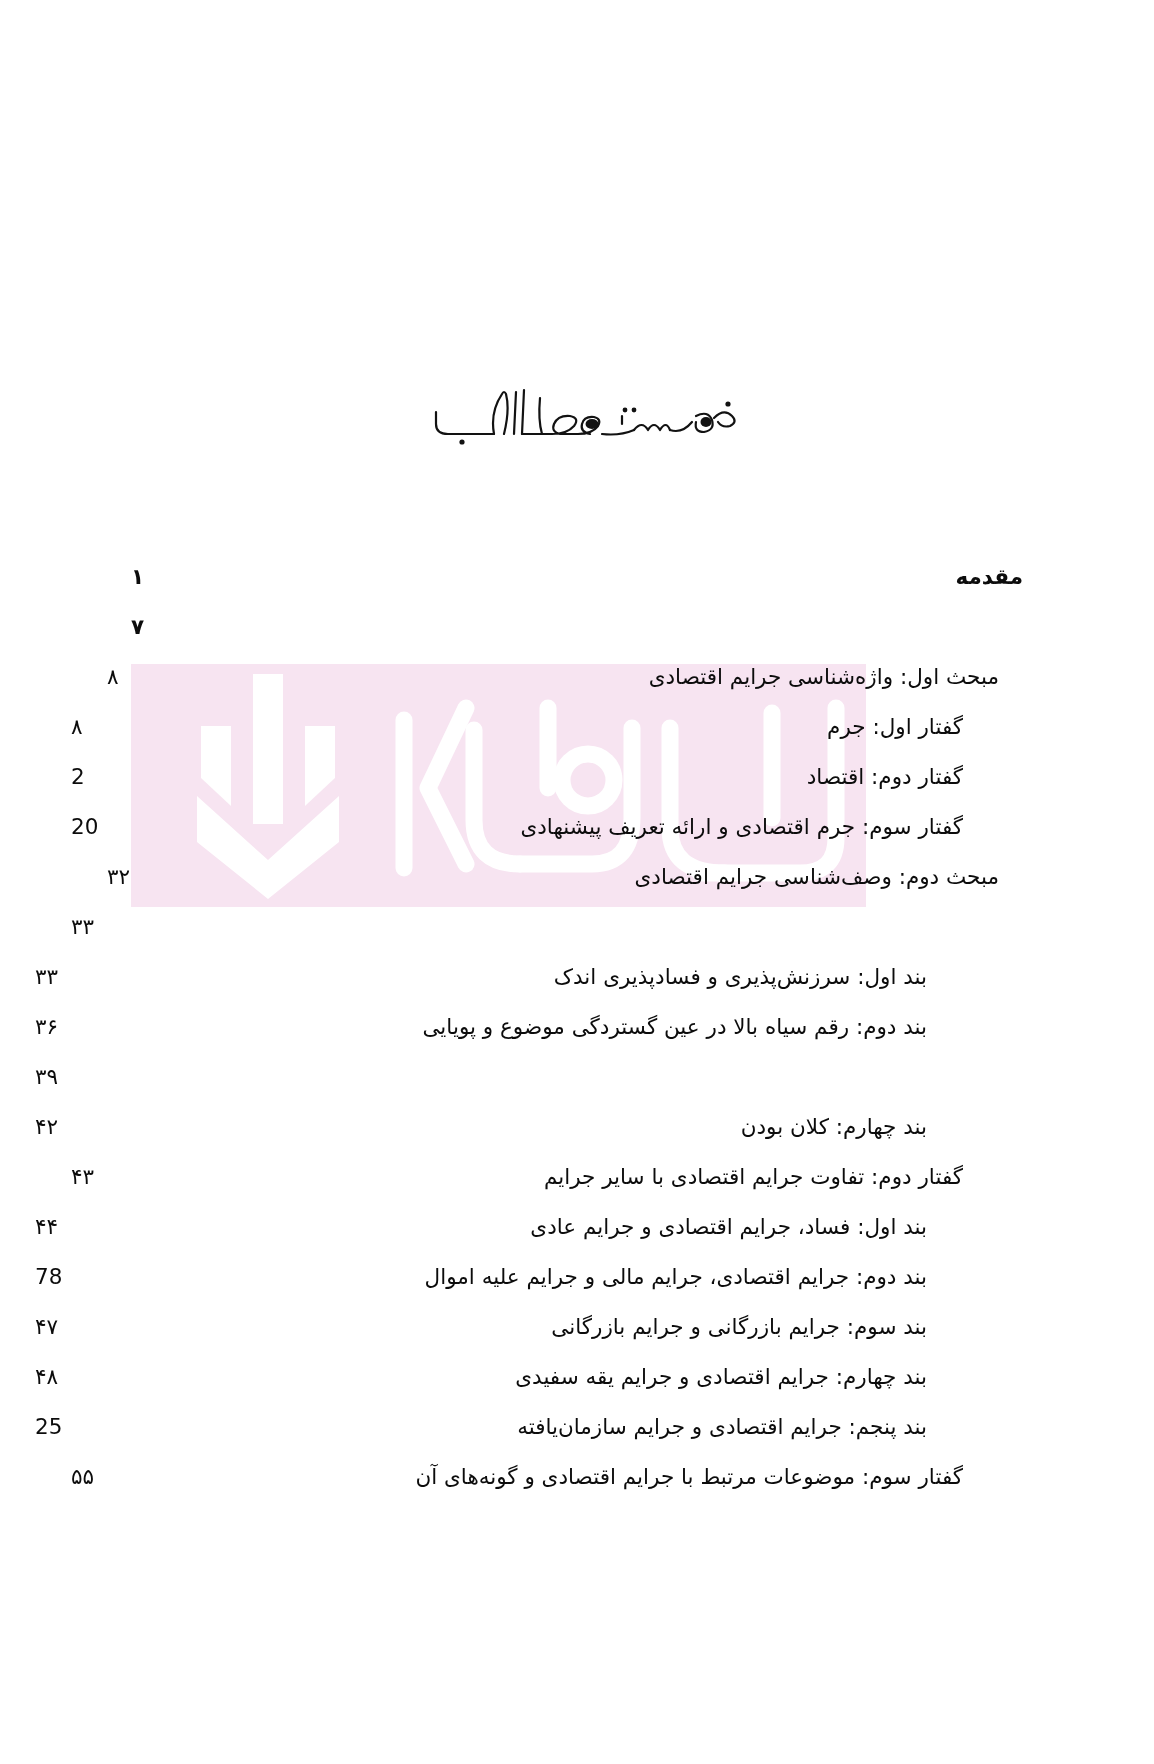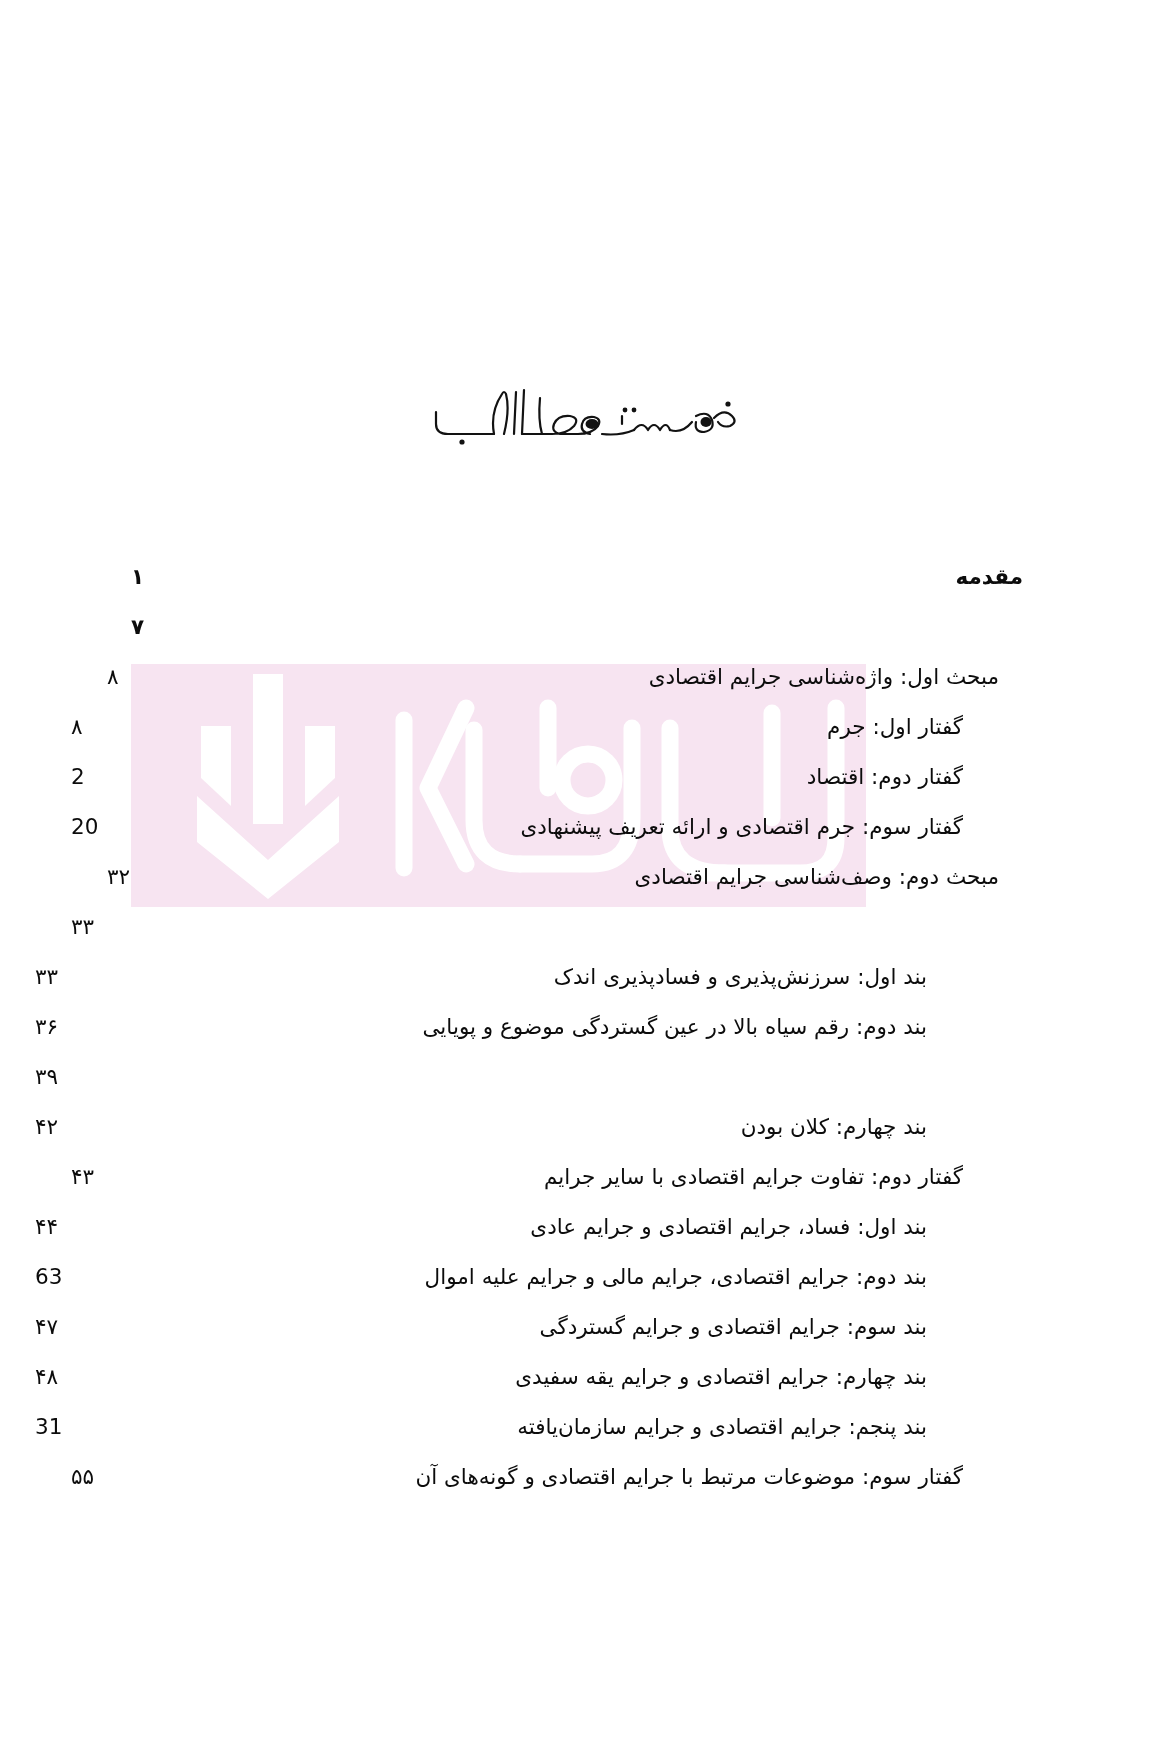--- a/index.html
+++ b/index.html
@@ -282,39 +282,39 @@
 
     <div class="toc-row lvl-3">
       <span class="toc-label">بند اول: فساد، جرایم اقتصادی و جرایم عادی</span>
       <span class="toc-leader"></span>
       <span class="toc-page">۴۴</span>
     </div>
 
     <div class="toc-row lvl-3">
       <span class="toc-label">بند دوم: جرایم اقتصادی، جرایم مالی و جرایم علیه اموال</span>
       <span class="toc-leader"></span>
-      <span class="toc-page">63</span>
-    </div>
-
-    <div class="toc-row lvl-3">
-      <span class="toc-label">بند سوم: جرایم اقتصادی و جرایم گستردگی</span>
+      <span class="toc-page">78</span>
+    </div>
+
+    <div class="toc-row lvl-3">
+      <span class="toc-label">بند سوم: جرایم بازرگانی و جرایم بازرگانی</span>
       <span class="toc-leader"></span>
       <span class="toc-page">۴۷</span>
     </div>
 
     <div class="toc-row lvl-3">
       <span class="toc-label">بند چهارم: جرایم اقتصادی و جرایم یقه سفیدی</span>
       <span class="toc-leader"></span>
       <span class="toc-page">۴۸</span>
     </div>
 
     <div class="toc-row lvl-3">
       <span class="toc-label">بند پنجم: جرایم اقتصادی و جرایم سازمان‌یافته</span>
       <span class="toc-leader"></span>
-      <span class="toc-page">31</span>
+      <span class="toc-page">25</span>
     </div>
 
     <div class="toc-row lvl-2">
       <span class="toc-label">گفتار سوم: موضوعات مرتبط با جرایم اقتصادی و گونه‌های آن</span>
       <span class="toc-leader"></span>
       <span class="toc-page">۵۵</span>
     </div>
 
   </div>
 </div>

